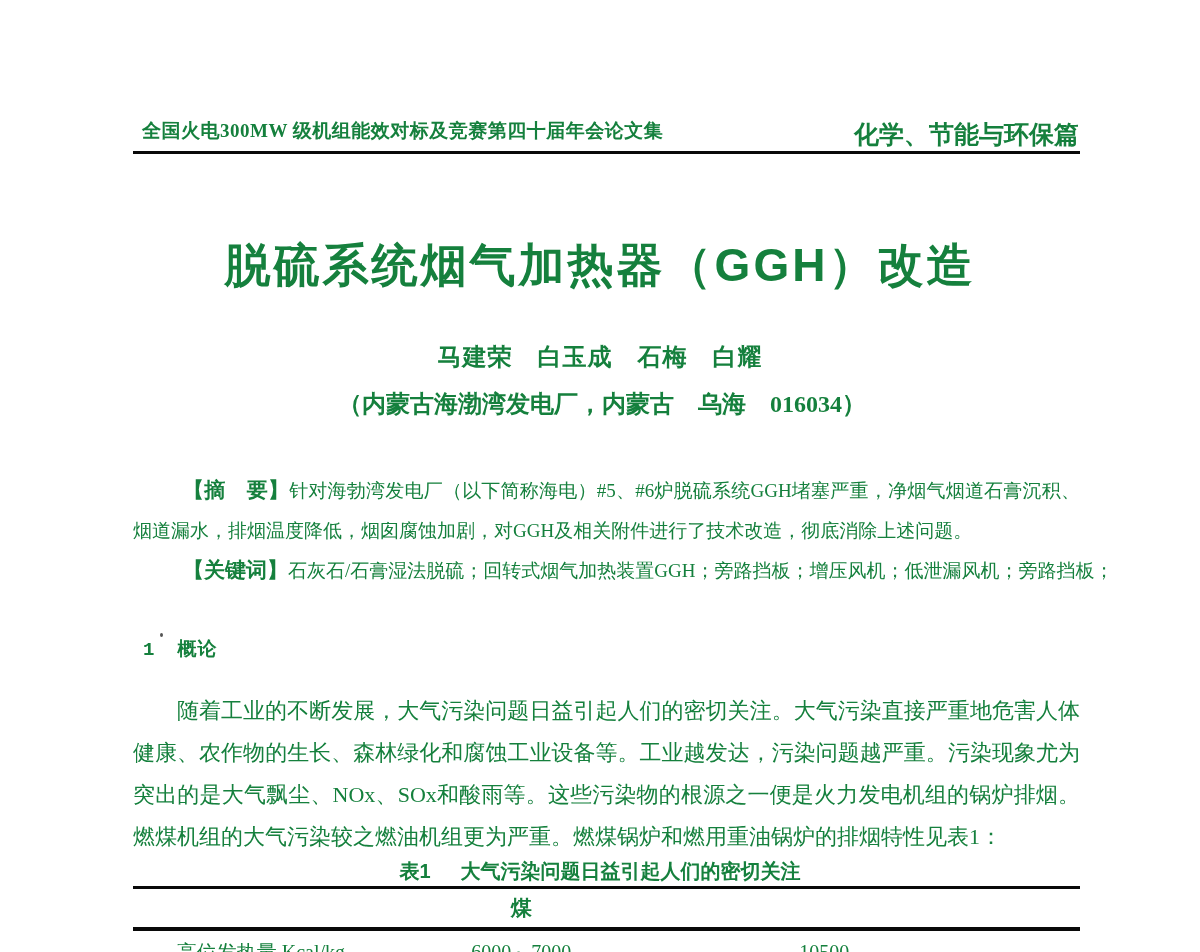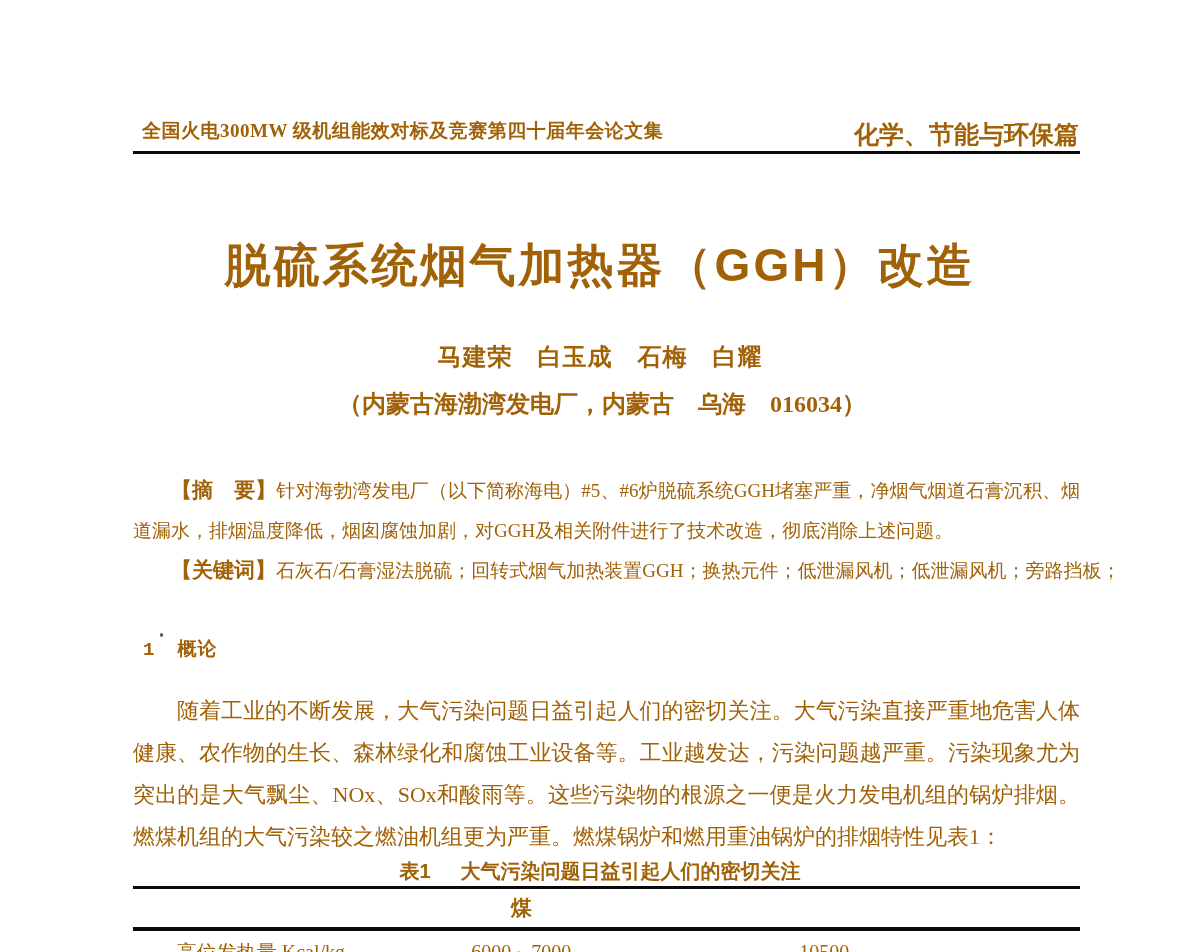--- a/index.html
+++ b/index.html
@@ -3,21 +3,21 @@
 <meta charset="utf-8">
 <style>
   * { margin: 0; padding: 0; box-sizing: border-box; }
   html, body { background: #e8e8e8; }
   .page {
     position: relative;
     width: 1200px;
     height: 952px;
     background: #ffffff;
     overflow: hidden;
-    color: #a16207;
+    color: #15803d;
     font-family: "Liberation Serif", serif;
   }
   .running-head-left {
     position: absolute;
     left: 142px; top: 118px;
     font-size: 19px; font-weight: 600;
     letter-spacing: 0.5px;
     white-space: nowrap;
   }
   .running-head-right {
@@ -73,20 +73,21 @@
     width: 947px;
     font-size: 19px;
     line-height: 40px;
     text-indent: 2em;
     white-space: nowrap;
   }
   .bracket-label {
     font-weight: 700;
     font-size: 21px;
     font-family: "Liberation Sans", sans-serif;
+    margin-left: 12px;
   }
   .section-heading {
     position: absolute;
     left: 143px; top: 636px;
     font-family: Liberation Mono, monospace;
     font-size: 19px; font-weight: 700;
     letter-spacing: 1px;
     text-align: center;
   }
   .section-heading .sec-num { margin-right: 22px; }
@@ -144,21 +145,21 @@
   <div class="head-rule"></div>
 
   <h1 class="paper-title">脱硫系统烟气加热器（GGH）改造</h1>
 
   <div class="authors-line">马建荣　白玉成　石梅　白耀</div>
 
   <div class="affiliation-line">（内蒙古海渤湾发电厂，内蒙古　乌海　016034）</div>
 
   <p class="abstract-block"><span class="bracket-label">【摘　要】</span><span>针对海勃湾发电厂（以下简称海电）#5、#6炉脱硫系统GGH堵塞严重，净烟气烟道石膏沉积、烟道漏水，排烟温度降低，烟囱腐蚀加剧，对GGH及相关附件进行了技术改造，彻底消除上述问题。</span></p>
 
-  <p class="keywords-block"><span class="bracket-label">【关键词】</span><span>石灰石/石膏湿法脱硫；回转式烟气加热装置GGH；换热元件；低泄漏风机；低泄漏风机；旁路挡板；</span></p>
+  <p class="keywords-block"><span class="bracket-label">【关键词】</span><span>石灰石/石膏湿法脱硫；回转式烟气加热装置GGH；旁路挡板；增压风机；低泄漏风机；旁路挡板；</span></p>
 
   <div class="scan-speck"></div>
 
   <h2 class="section-heading"><span class="sec-num">1</span><span>概论</span></h2>
 
   <p class="body-paragraph">随着工业的不断发展，大气污染问题日益引起人们的密切关注。大气污染直接严重地危害人体健康、农作物的生长、森林绿化和腐蚀工业设备等。工业越发达，污染问题越严重。污染现象尤为突出的是大气飘尘、NOx、SOx和酸雨等。这些污染物的根源之一便是火力发电机组的锅炉排烟。燃煤机组的大气污染较之燃油机组更为严重。燃煤锅炉和燃用重油锅炉的排烟特性见表1：</p>
 
   <div class="table-caption"><span class="cap-no">表1</span><span>大气污染问题日益引起人们的密切关注</span></div>
 
   <div class="data-table">

